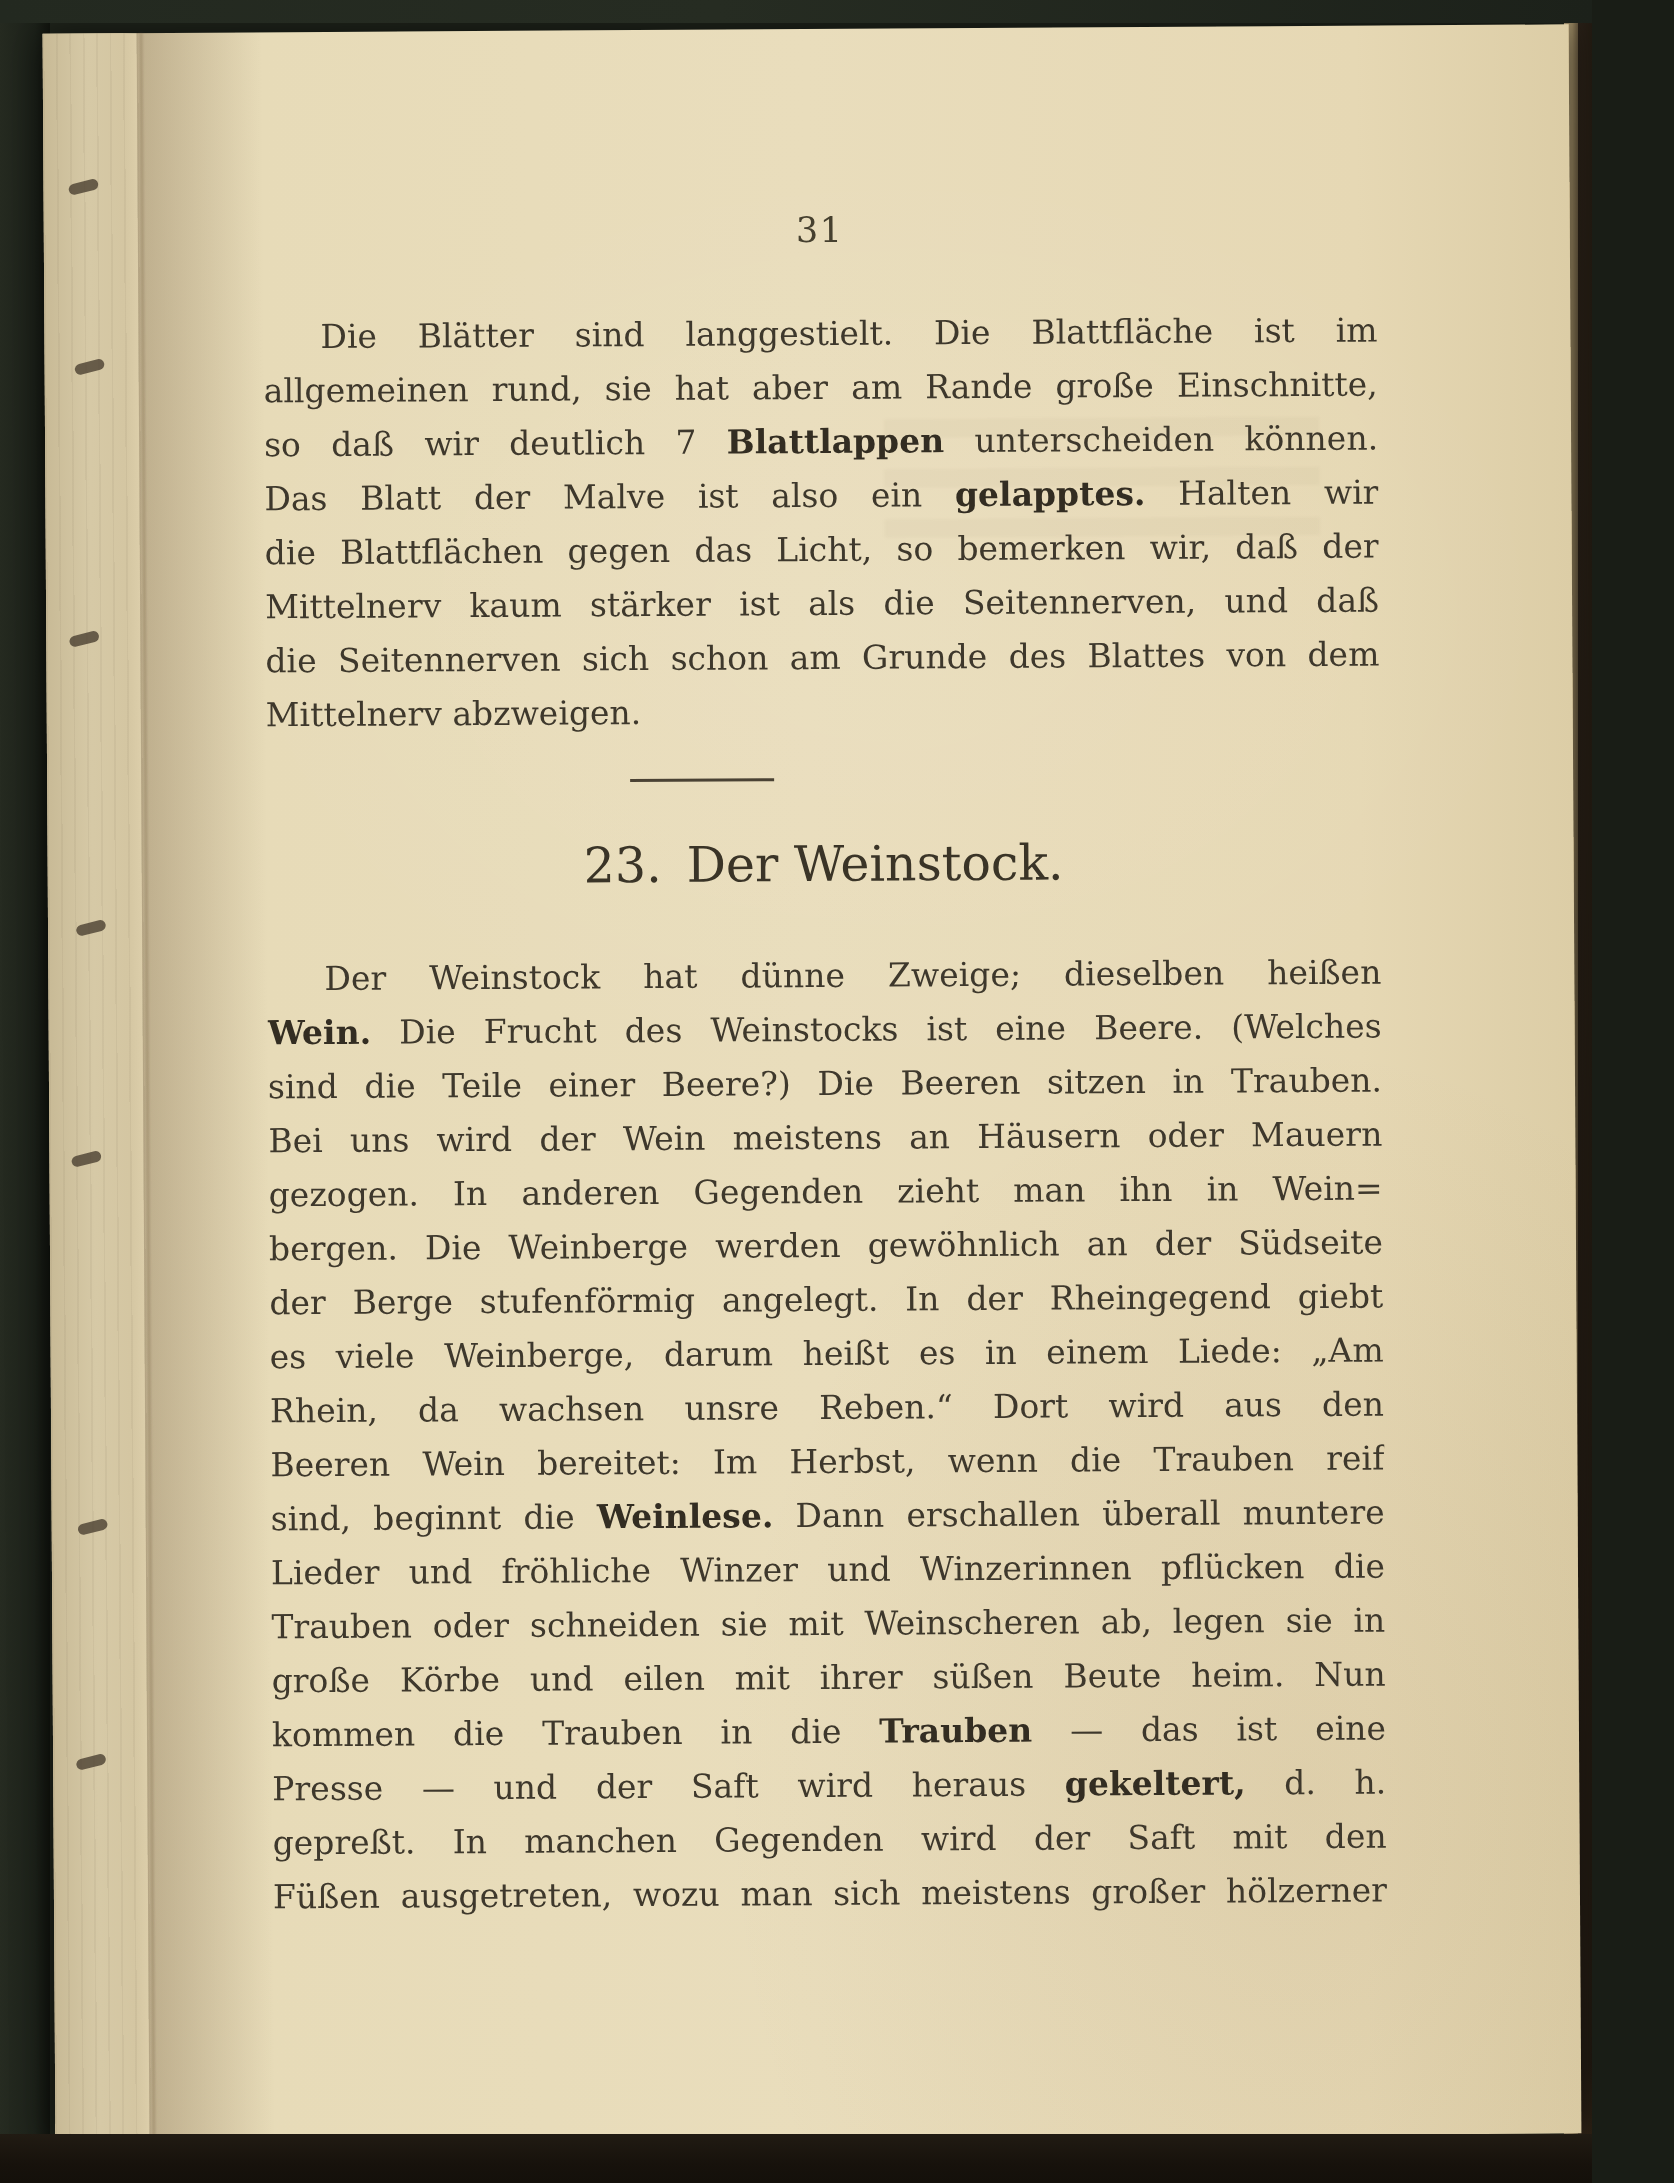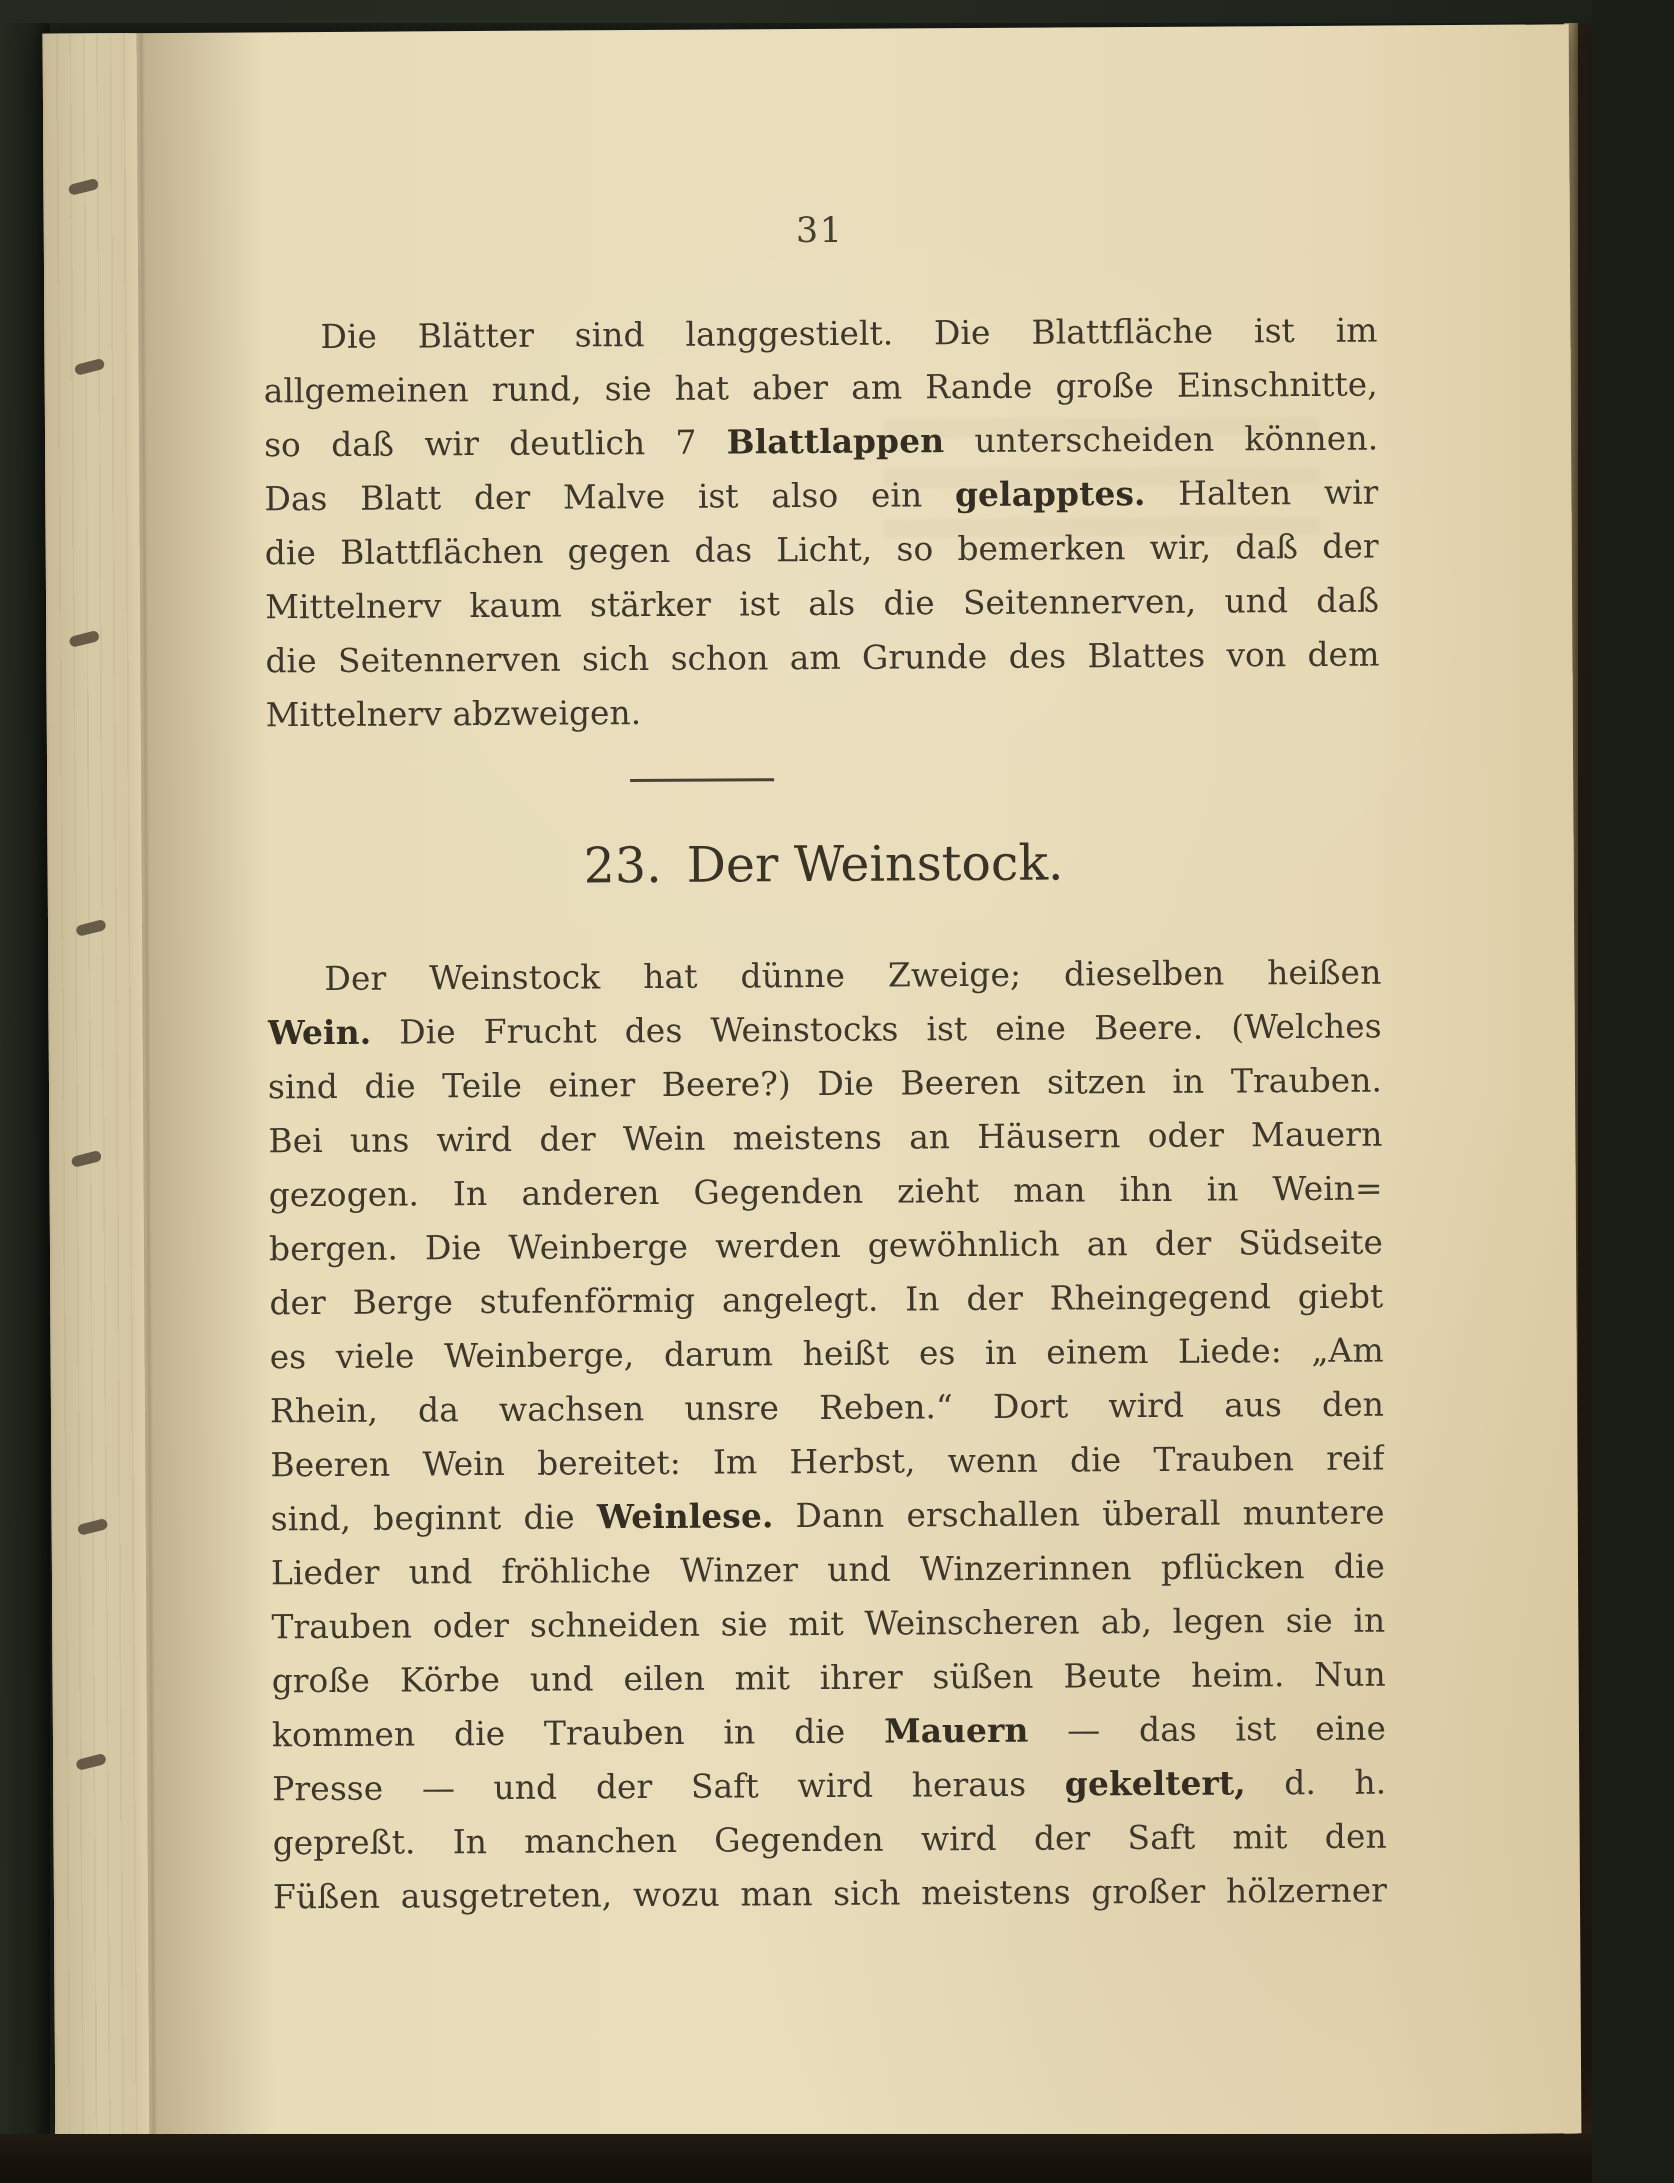--- a/index.html
+++ b/index.html
@@ -123,21 +123,21 @@
           <div class="line"><span>gezogen.  In anderen Gegenden zieht man ihn in Wein=</span></div>
           <div class="line"><span>bergen.  Die Weinberge werden gewöhnlich an der Südseite</span></div>
           <div class="line"><span>der Berge stufenförmig angelegt.  In der Rheingegend giebt</span></div>
           <div class="line"><span>es viele Weinberge, darum heißt es in einem Liede: „Am</span></div>
           <div class="line"><span>Rhein, da wachsen unsre Reben.“  Dort wird aus den</span></div>
           <div class="line"><span>Beeren Wein bereitet: Im Herbst, wenn die Trauben reif</span></div>
           <div class="line"><span>sind, beginnt die </span><b>Weinlese.</b><span>  Dann erschallen überall muntere</span></div>
           <div class="line"><span>Lieder und fröhliche Winzer und Winzerinnen pflücken die</span></div>
           <div class="line"><span>Trauben oder schneiden sie mit Weinscheren ab, legen sie in</span></div>
           <div class="line"><span>große Körbe und eilen mit ihrer süßen Beute heim.  Nun</span></div>
-          <div class="line"><span>kommen die Trauben in die </span><b>Mauern</b><span> — das ist eine</span></div>
+          <div class="line"><span>kommen die Trauben in die </span><b>Trauben</b><span> — das ist eine</span></div>
           <div class="line"><span>Presse — und der Saft wird heraus </span><b>gekeltert,</b><span> d. h.</span></div>
           <div class="line"><span>gepreßt.  In manchen Gegenden wird der Saft mit den</span></div>
           <div class="line"><span>Füßen ausgetreten, wozu man sich meistens großer hölzerner</span></div>
         </div>
     </div>
   </div>
 
   <div class="cover-top"></div>
   <div class="cover-bottom"></div>
 </div>

